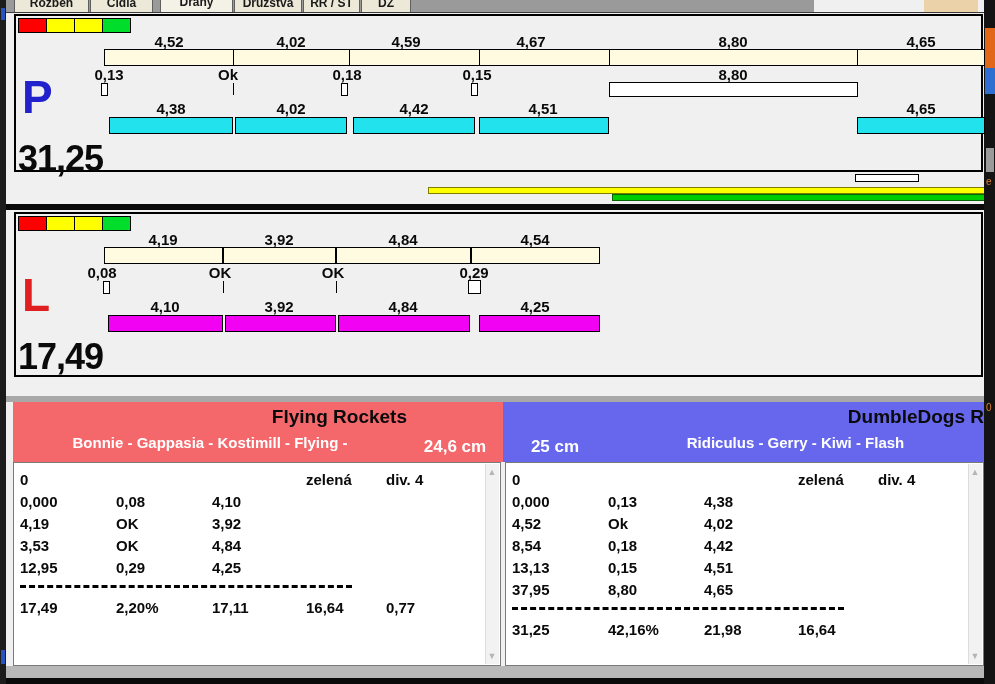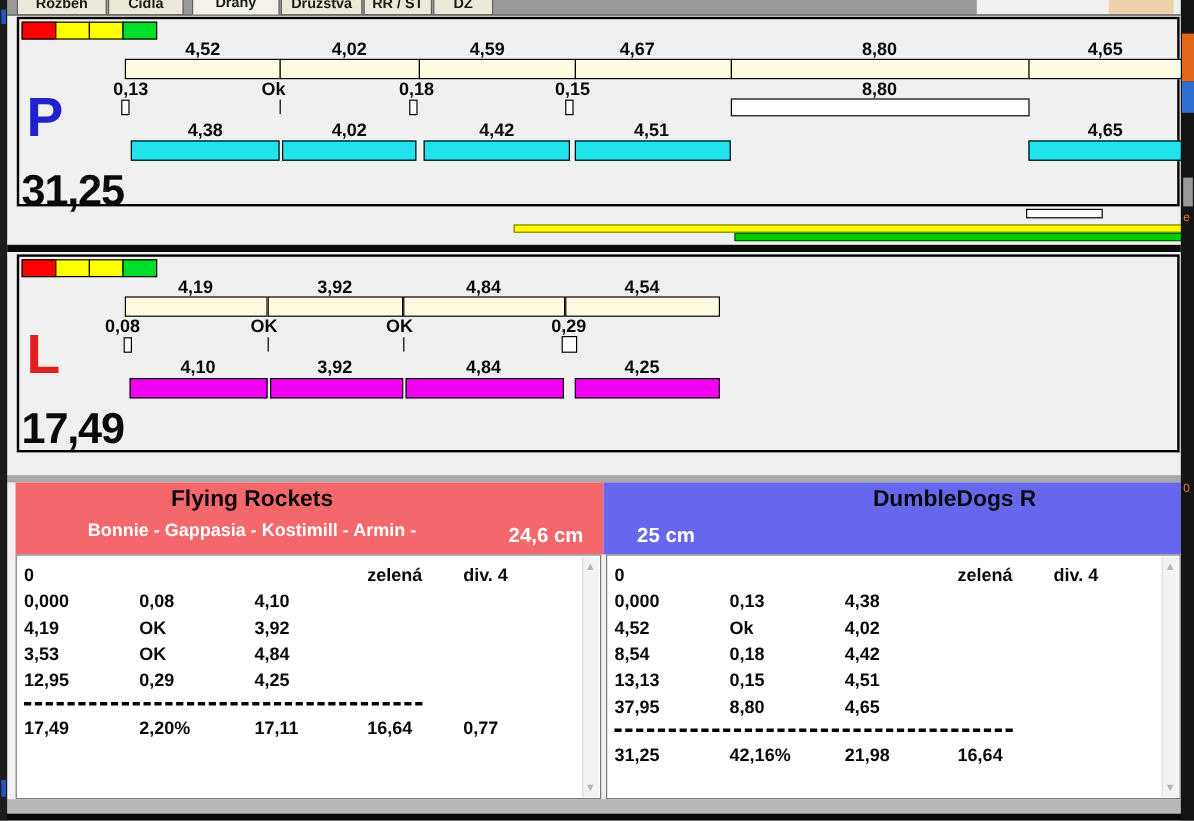--- a/index.html
+++ b/index.html
@@ -30,21 +30,21 @@
   
   .minibar{position:absolute;left:855px;top:174px;width:64px;height:8px;background:#fff;border:1px solid #000;box-sizing:border-box;}
   .ybar{position:absolute;left:428px;top:187px;width:565px;height:7px;background:#ffff00;border:1px solid #7d7d00;box-sizing:border-box;}
   .gbar{position:absolute;left:612px;top:194px;width:381px;height:7px;background:#00cc00;border:1px solid #046604;box-sizing:border-box;}
   .blacksep{position:absolute;left:6px;top:204px;width:978px;height:6px;background:#0a0a0a;}
   .grayband{position:absolute;left:6px;top:396px;width:978px;height:6px;background:#a8a8a8;}
   
   .hdr{position:absolute;top:402px;height:60px;}
   #hdr-left{left:13px;width:490px;background:#f4686c;}
   #hdr-right{left:503px;width:481px;background:#6767ee;}
-  .tname{position:absolute;top:2px;height:26px;line-height:26px;text-align:center;font-size:19px;font-weight:bold;color:#0a0a0a;}
+  .tname{position:absolute;top:2px;height:26px;line-height:26px;text-align:right;font-size:19px;font-weight:bold;color:#0a0a0a;}
   .tdogs{position:absolute;top:29px;height:24px;line-height:24px;text-align:center;font-size:15px;font-weight:bold;color:#fff;}
   #datebox{position:absolute;left:407px;top:399px;width:200px;height:33px;background:#fff;border:1px solid #000;
            box-sizing:border-box;text-align:center;line-height:31px;font-size:16px;}
   .hgt{position:absolute;top:436px;height:22px;line-height:22px;text-align:center;font-size:17px;font-weight:bold;color:#fff;}
   #hgt-left{left:407px;width:96px;}
   #hgt-right{left:503px;width:104px;}
   
   .tpanel{position:absolute;top:462px;height:204px;background:#fff;border:1px solid #7a7a7a;box-sizing:border-box;}
   .trow{position:absolute;left:0;width:100%;height:22px;}
   .tcell{position:absolute;font-size:15px;font-weight:bold;white-space:pre;}
@@ -77,24 +77,25 @@
   <div id="tabline"></div>
 
   <div class="minibar"></div>
   <div class="ybar"></div>
   <div class="gbar"></div>
   <div class="blacksep"></div>
   <div class="grayband"></div>
 
   <div id="hdr-left" class="hdr">
     <div class="tname" style="left:0;width:394px;">Flying Rockets</div>
-    <div class="tdogs" style="left:0;width:394px;">Bonnie - Gappasia - Kostimill - Armin -</div>
+    <div class="tdogs" style="left:0;width:394px;">Bonnie - Gappasia - Kostimill - Flying -</div>
   </div>
   <div id="hdr-right" class="hdr">
     <div class="tname" style="left:104px;width:377px;">DumbleDogs R</div>
+    <div class="tdogs" style="left:104px;width:377px;">Ridiculus - Gerry - Kiwi - Flash</div>
   </div>
   <div id="hgt-left" class="hgt">24,6 cm</div>
   <div id="hgt-right" class="hgt">25 cm</div>
 
   <div id="strip-bottom"></div>
   <div id="edge-bottom"></div>
   <div id="edge-left">
     <div class="frag" style="left:1px;top:8px;width:4px;height:12px;background:#2a52be;"></div>
     <div class="frag" style="left:1px;top:650px;width:4px;height:14px;background:#2a52be;"></div>
   </div>

